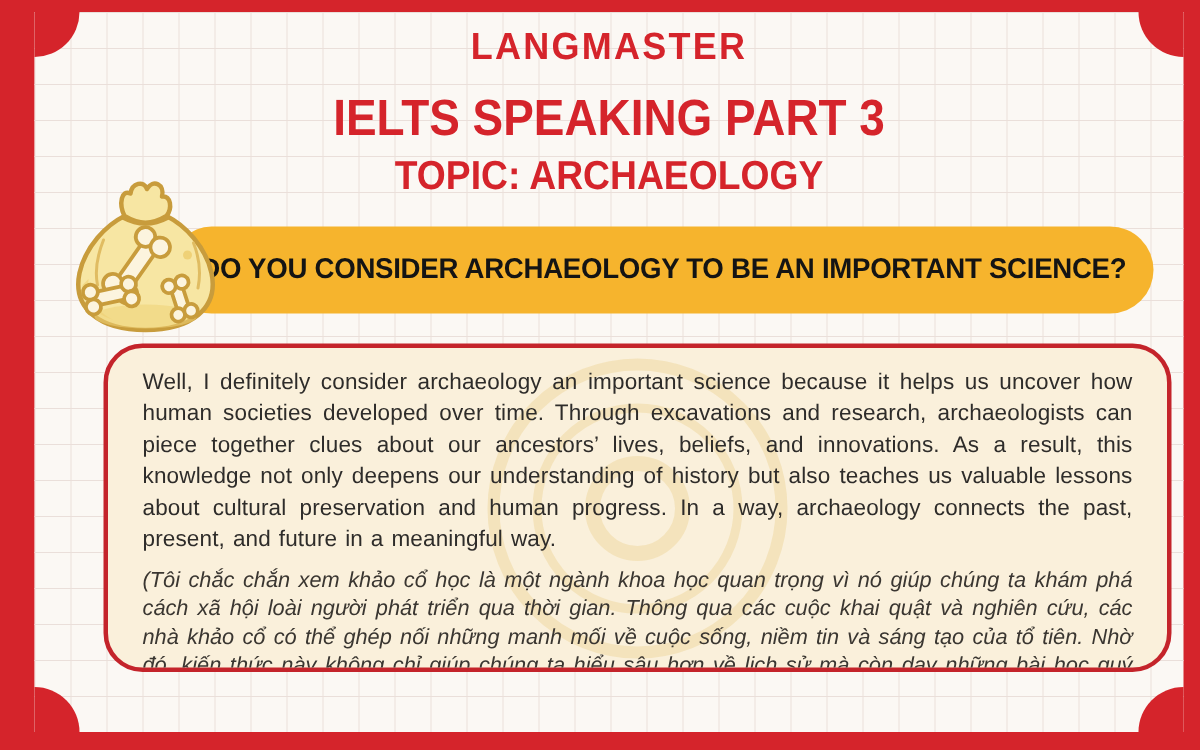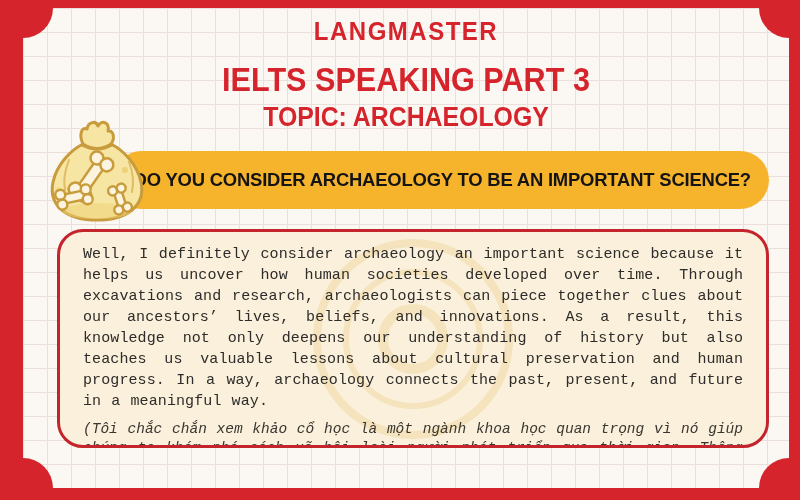--- a/index.html
+++ b/index.html
@@ -84,27 +84,26 @@
     transform: scaleX(0.97);
   }
   .bag {
     position: absolute;
     left: 18px; top: 106px;
     width: 112px; height: 118px;
     z-index: 3;
   }
   .answer-box {
     position: absolute;
-    left: 34px; top: 221px;
+    left: 46px; top: 221px;
     width: 712px; height: 219px;
     background: #FAF0DB;
     border: 3px solid #C4242B;
     border-radius: 26px;
     overflow: hidden;
-    font-family: Liberation Mono, monospace;
   }
   .watermark {
     position: absolute;
     left: 50%; top: 50%;
     width: 0; height: 0;
     pointer-events: none;
   }
   .wm-c {
     position: absolute;
     border-radius: 50%;

